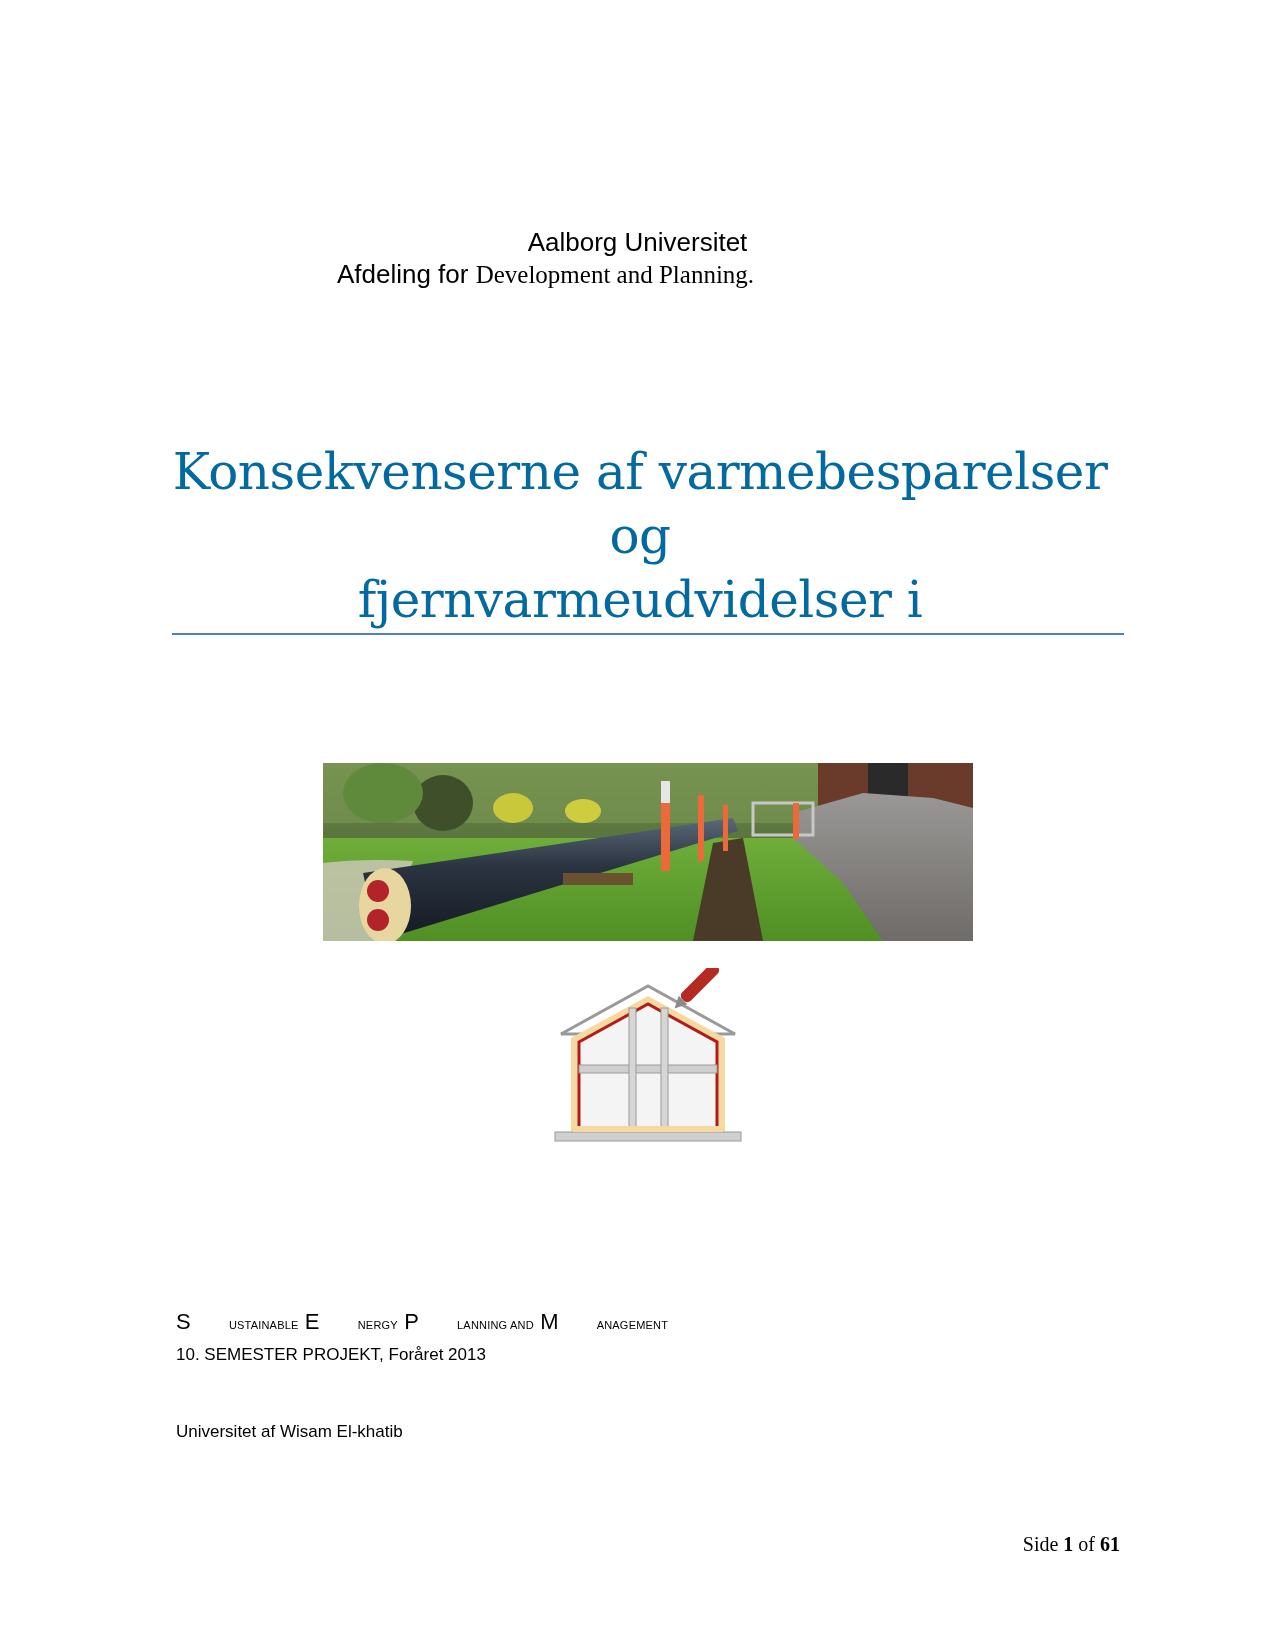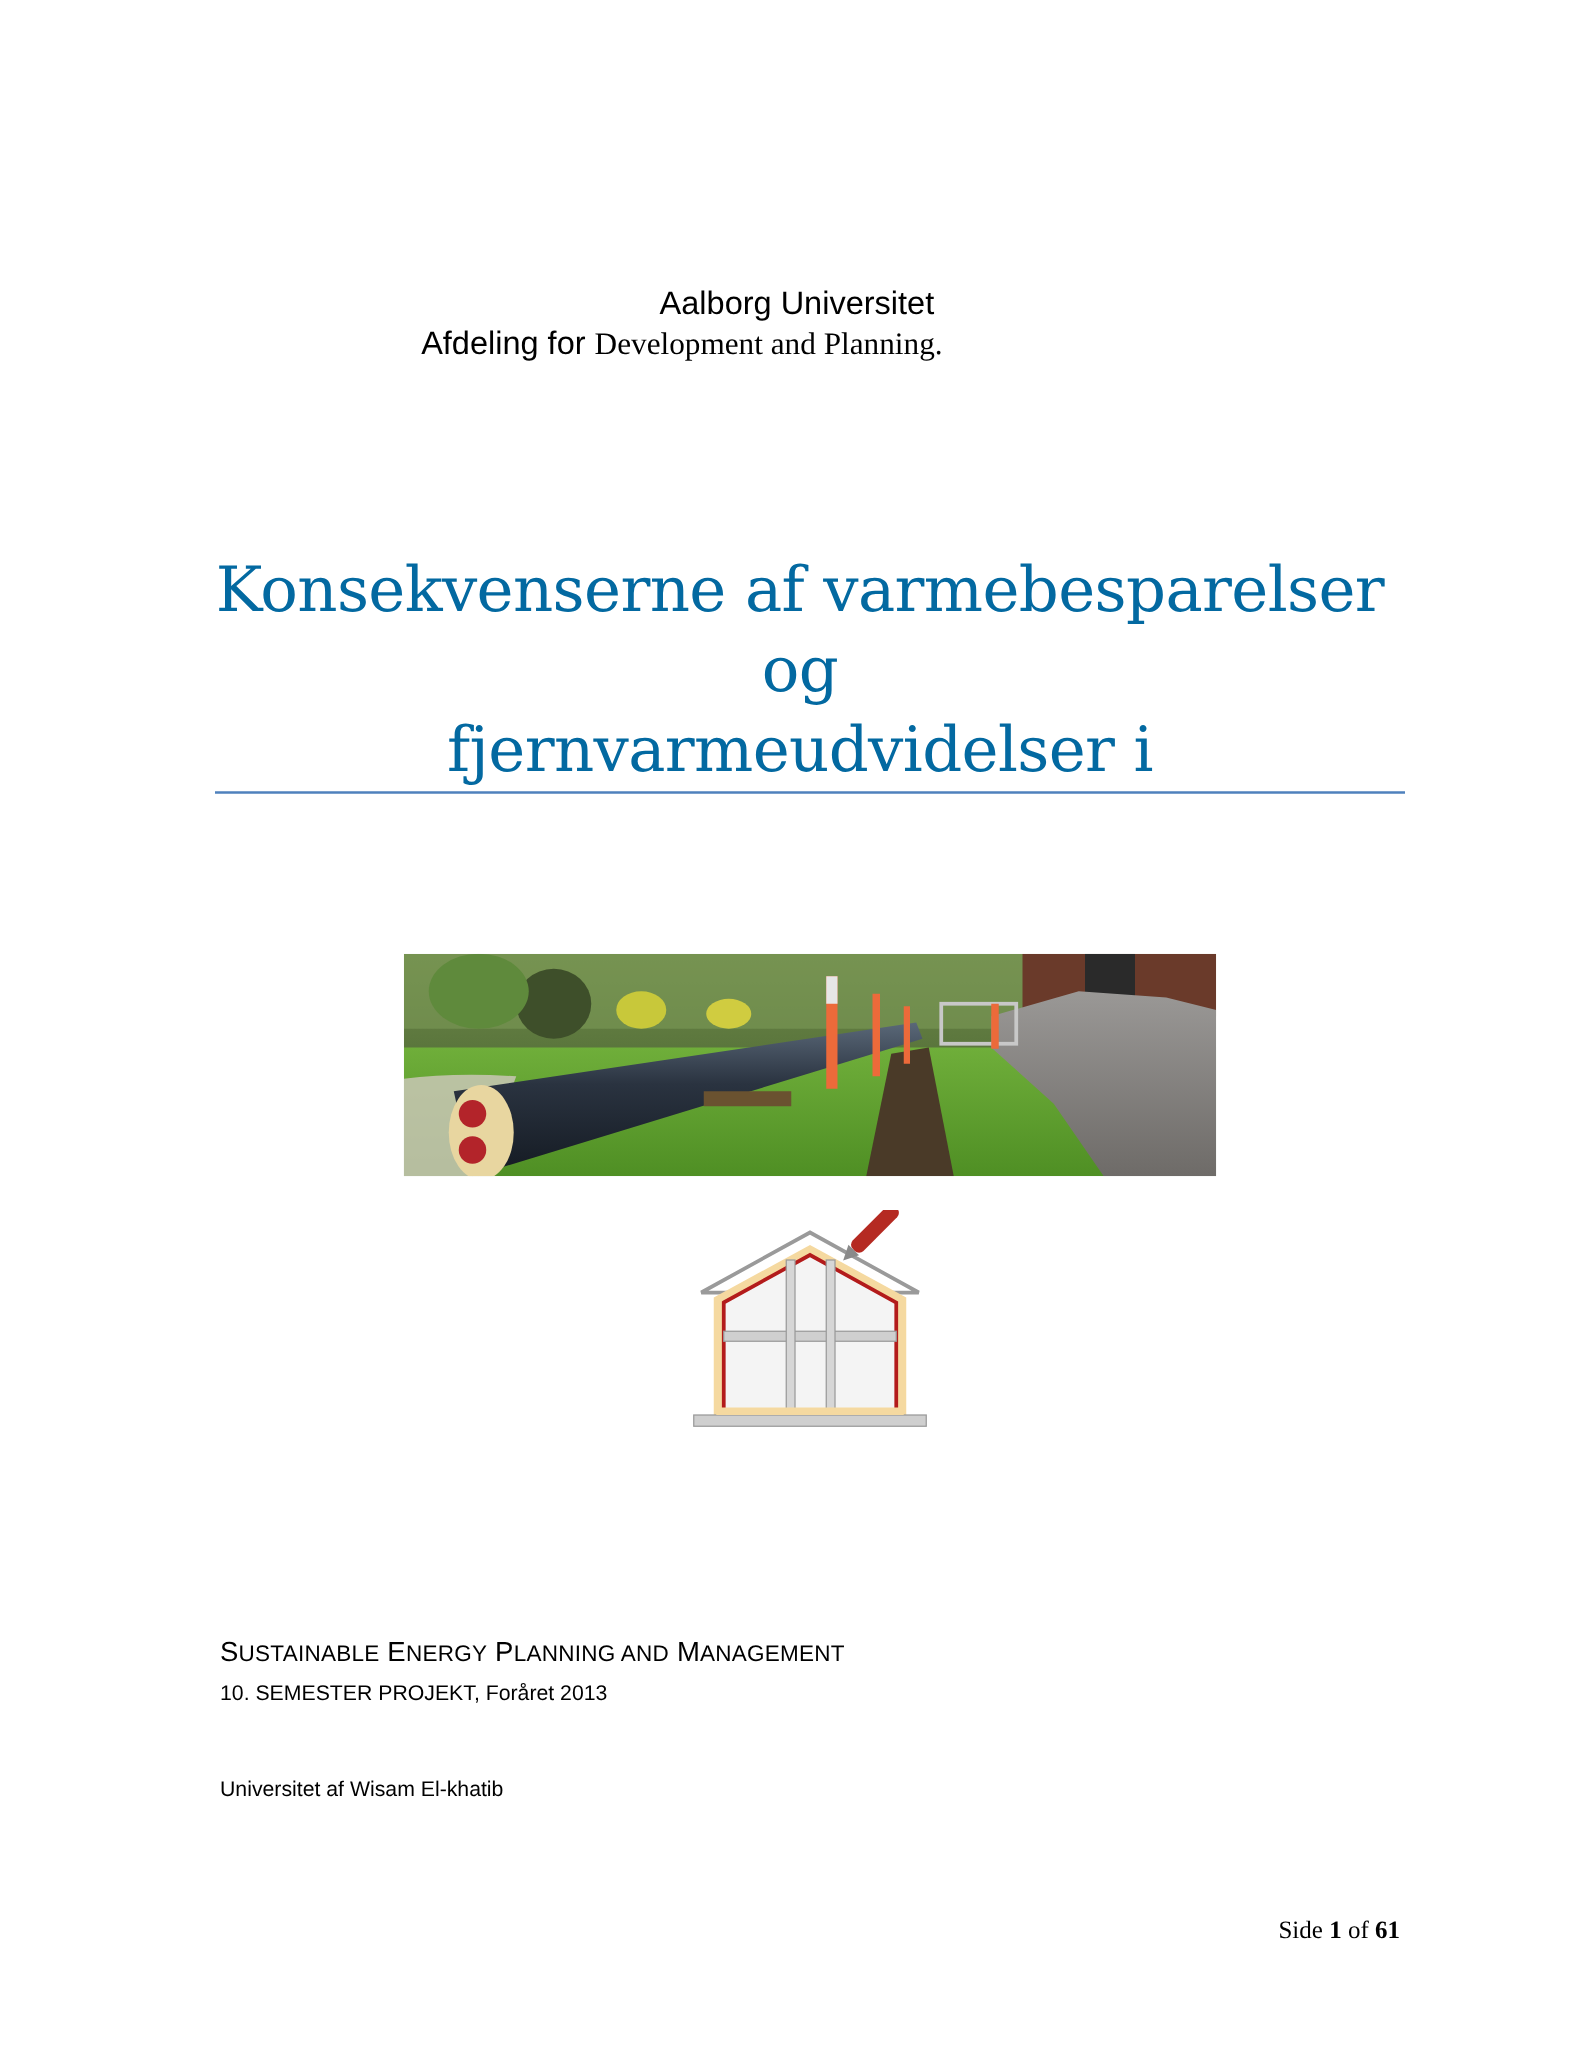--- a/index.html
+++ b/index.html
@@ -15,21 +15,21 @@
     #title { left: 160px; width: 960px; top: 440px; text-align: center;
              font-family: "DejaVu Serif", "Liberation Serif", serif;
              color: #0369a1; font-size: 50px; line-height: 64px; letter-spacing: -0.5px; }
     #title-rule { left: 172px; top: 633px; width: 952px; height: 2px; background: #4f81bd; }
 
     #photo { left: 323px; top: 763px; width: 650px; height: 178px; overflow: hidden; }
     #house { left: 553px; top: 968px; width: 190px; height: 176px; }
 
     #program { left: 176px; top: 1309px; font-size: 22px; line-height: 26px; letter-spacing: 0.2px; }
     #program .cap { font-size: 22px; }
-    #program .sc { font-size: 18px; }
+    #program .sc { font-size: 11px; margin-left: 38px; }
     #semester { left: 176px; top: 1345px; font-size: 17px; line-height: 20px; }
     #author { left: 176px; top: 1422px; font-size: 17px; line-height: 20px; }
 
     #pager { right: 155px; top: 1532px; font-size: 20px; line-height: 24px; margin-left: 14px; }
     #pager b { font-weight: bold; }
   </style>
 </head>
 <body>
 
 <div id="univ" class="abs sans">Aalborg Universitet</div>

